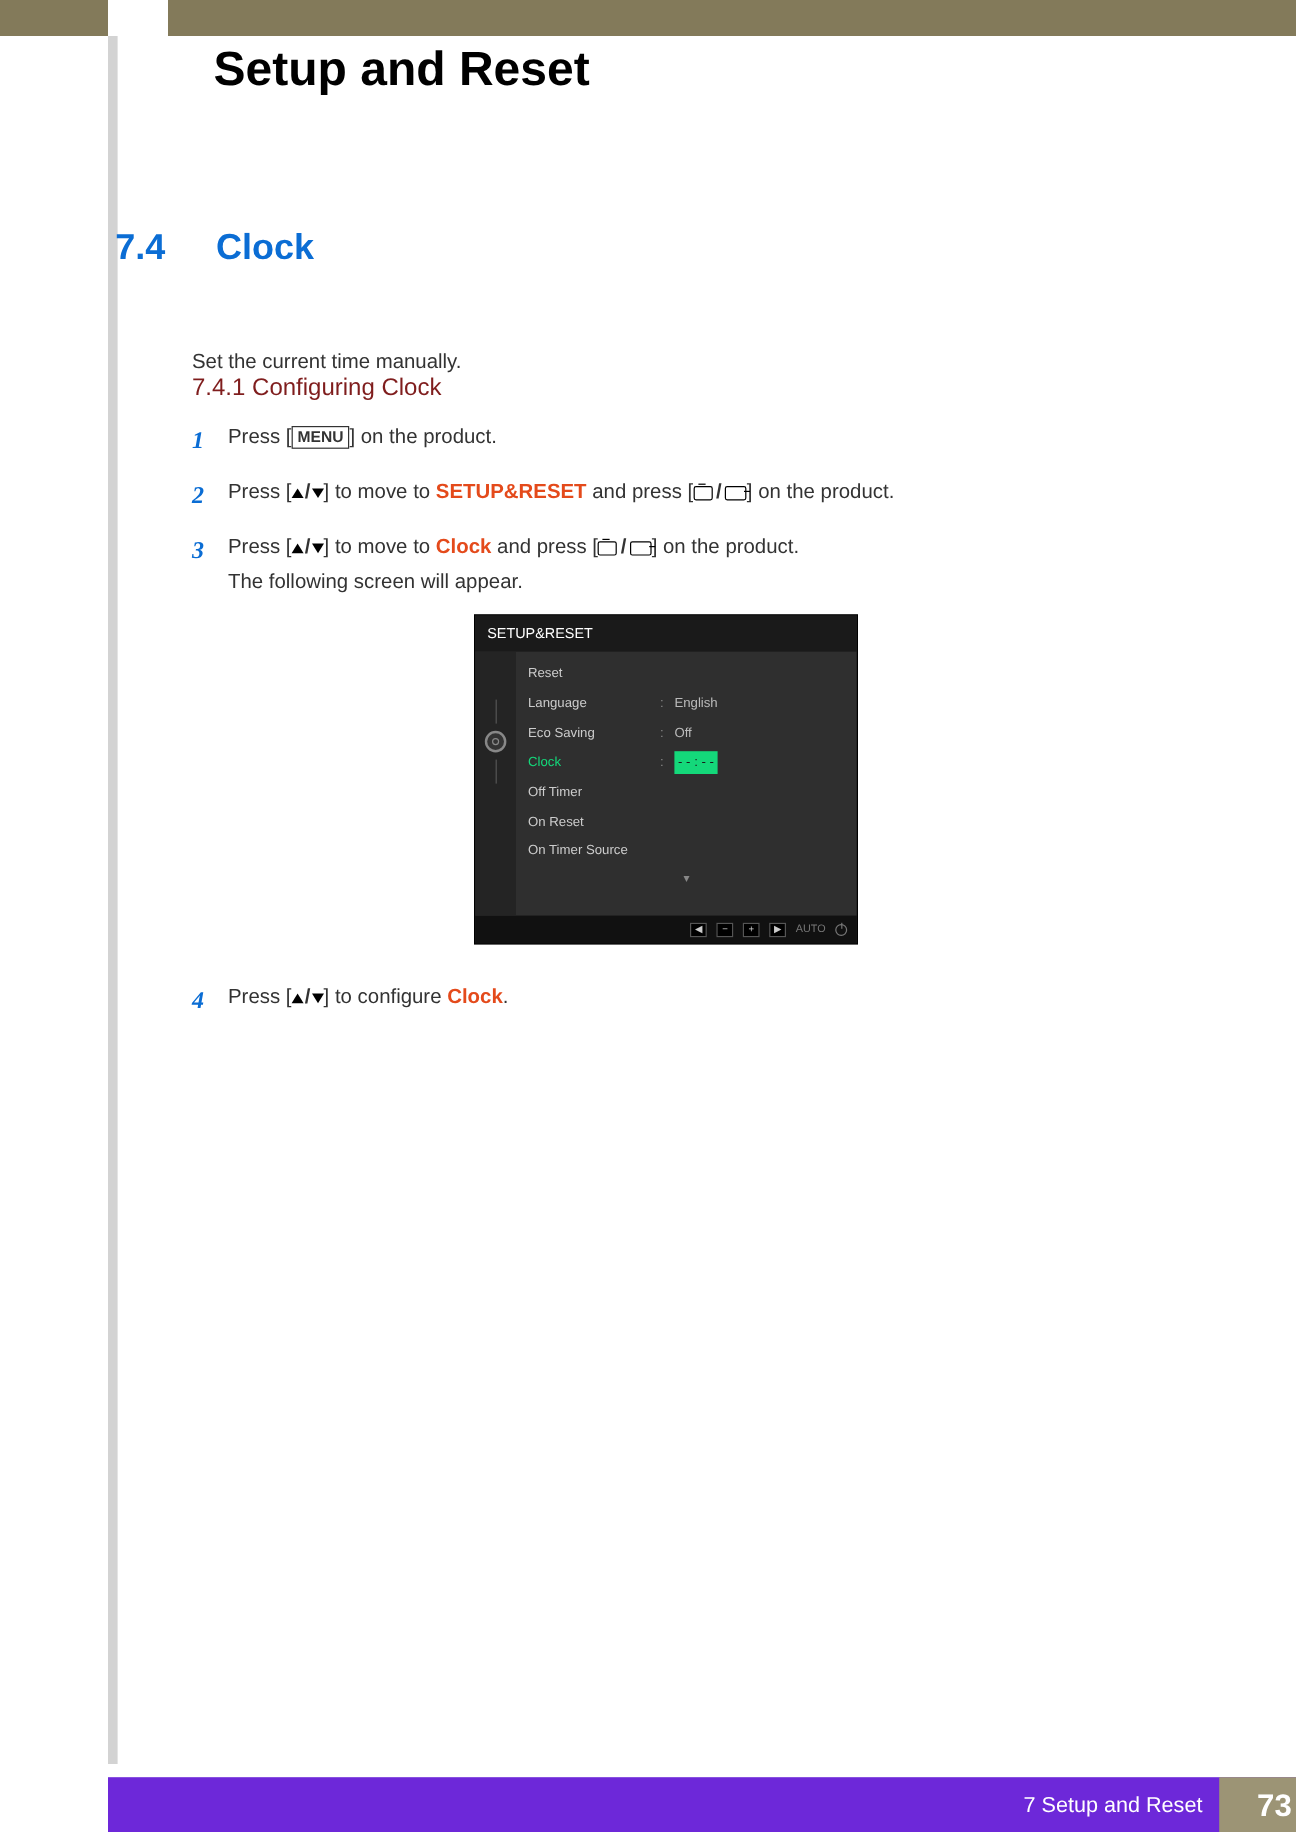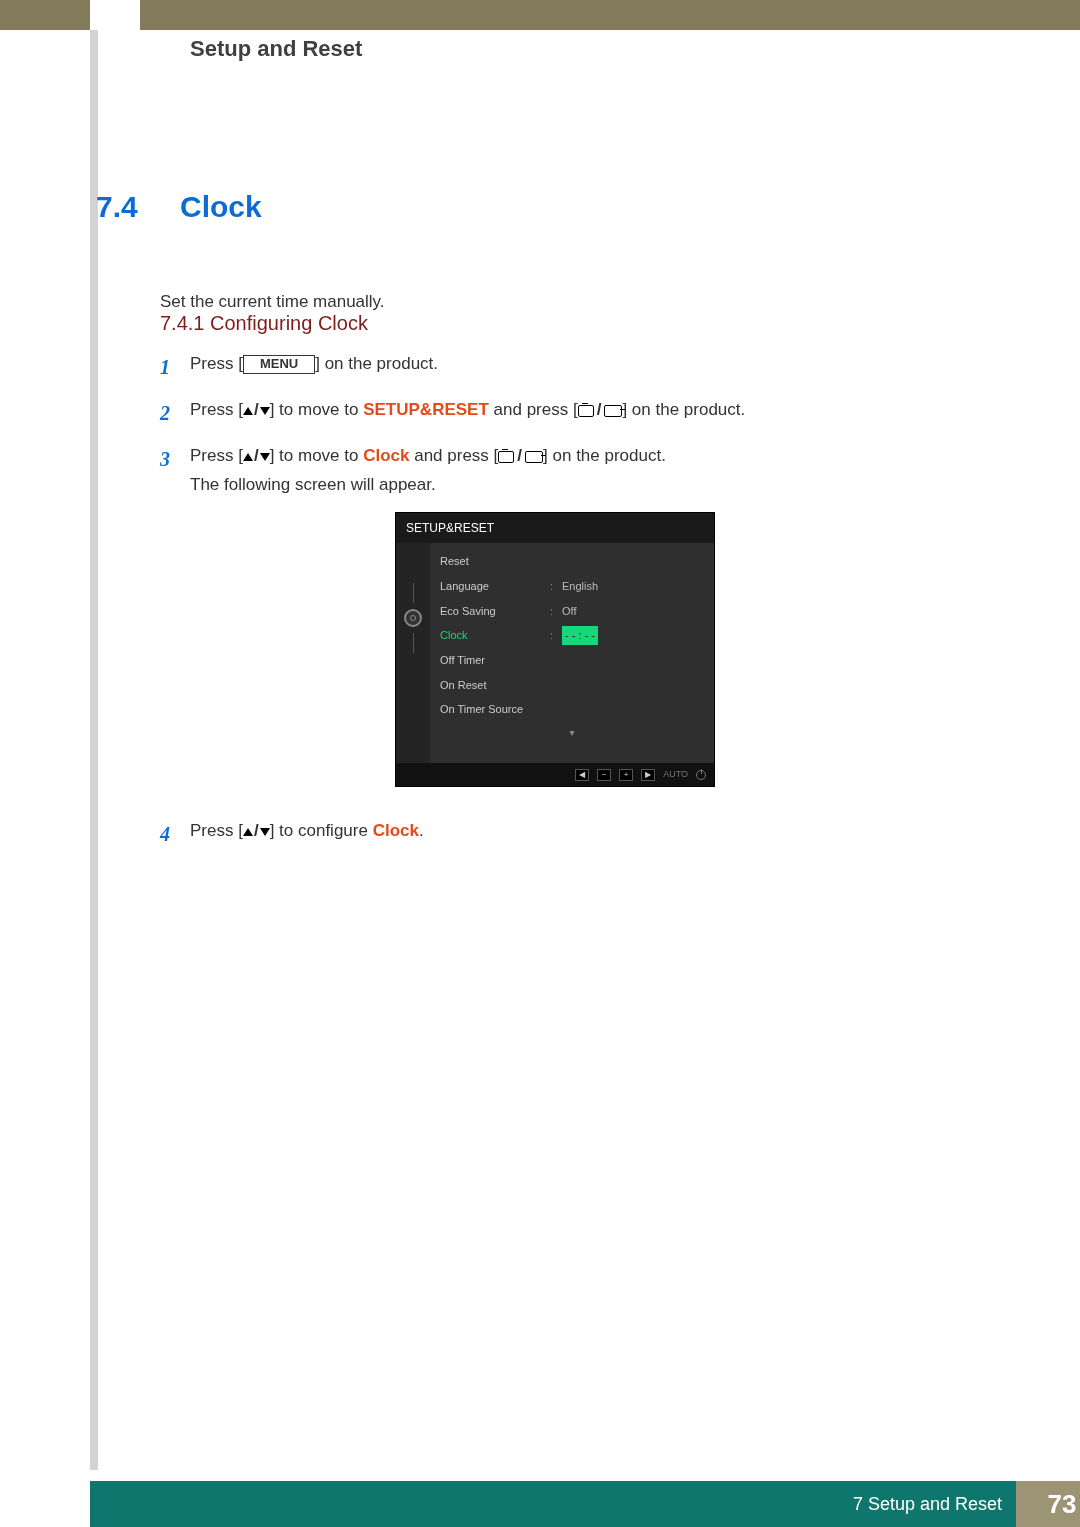--- a/index.html
+++ b/index.html
@@ -27,24 +27,24 @@
   .left-stripe {
     position: absolute;
     top: 30px; left: 90px;
     width: 8px;
     height: 1440px;
     background: #d3d3d3;
   }
   .chapter-title {
     position: absolute;
     top: 36px;
-    left: 190px;
-    font-size: 22px;
-    font-weight: bold;
-    color: #404040;
+    left: 178px;
+    font-size: 40px;
+    font-weight: bold;
+    color: #000000;
   }
   .section-row {
     position: absolute;
     left: 96px;
     top: 190px;
     display: flex;
     align-items: flex-start;
     gap: 34px;
   }
   .section-num {
@@ -93,21 +93,21 @@
     font-weight: bold;
     font-size: 20px;
     width: 30px;
     flex-shrink: 0;
     font-family: Georgia, serif;
   }
   .step .body { flex: 1; }
   .menu-box {
     display: inline-block;
     border: 1px solid #333;
-    padding: 0 16px;
+    padding: 0 4px;
     font-size: 13px;
     font-weight: bold;
     line-height: 1.3;
     vertical-align: middle;
   }
   .nav-arrows {
     display: inline-flex;
     align-items: center;
     gap: 0;
     vertical-align: middle;
@@ -203,21 +203,21 @@
   .ftxt { color:#777; font-size:9px;}
   .fpwr { width:10px;height:10px;border:1px solid #777;border-radius:50%;position:relative;}
   .fpwr::after{content:"";position:absolute;left:4px;top:-2px;width:1px;height:5px;background:#777;}
 
   
   .footer-bar {
     position: absolute;
     bottom: 0; left: 90px;
     right: 0;
     height: 46px;
-    background: #0f766e;
+    background: #6d28d9;
     display: flex;
     justify-content: flex-end;
     align-items: center;
     padding-right: 0;
   }
   .footer-label {
     color: #fff;
     font-size: 18px;
     margin-right: 14px;
   }

